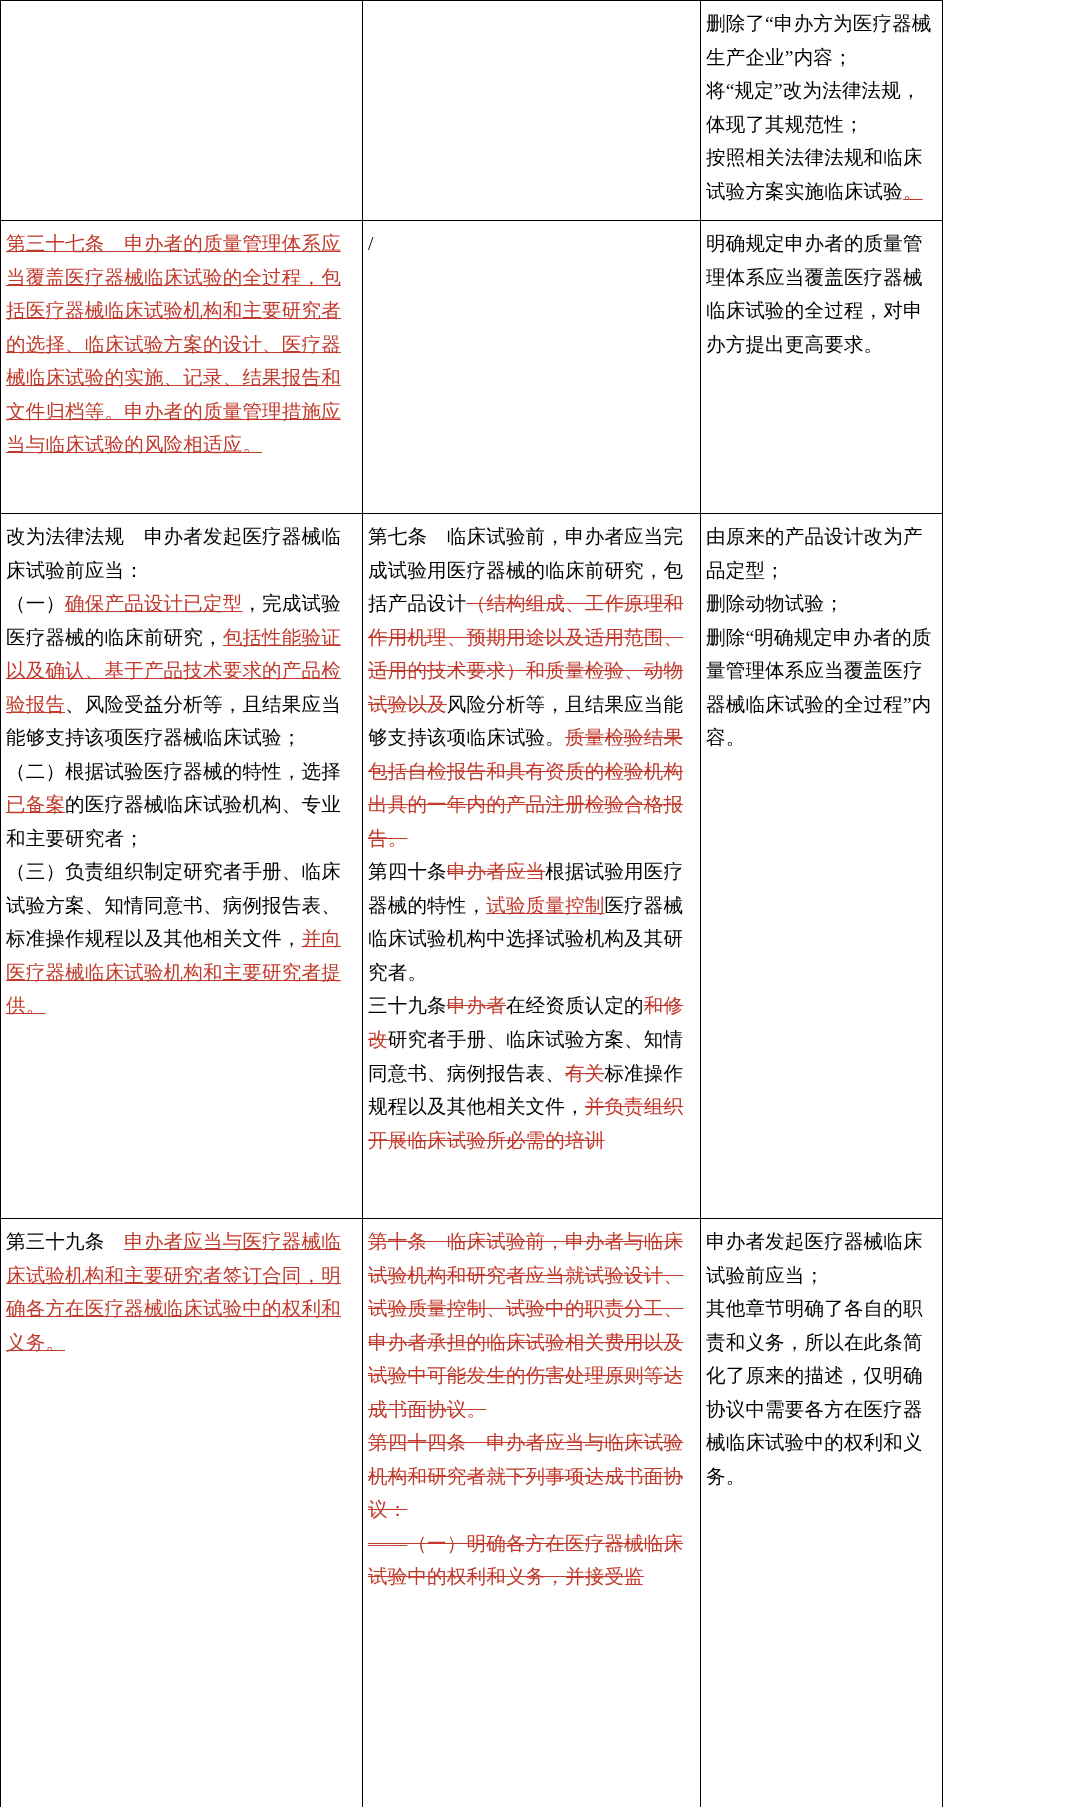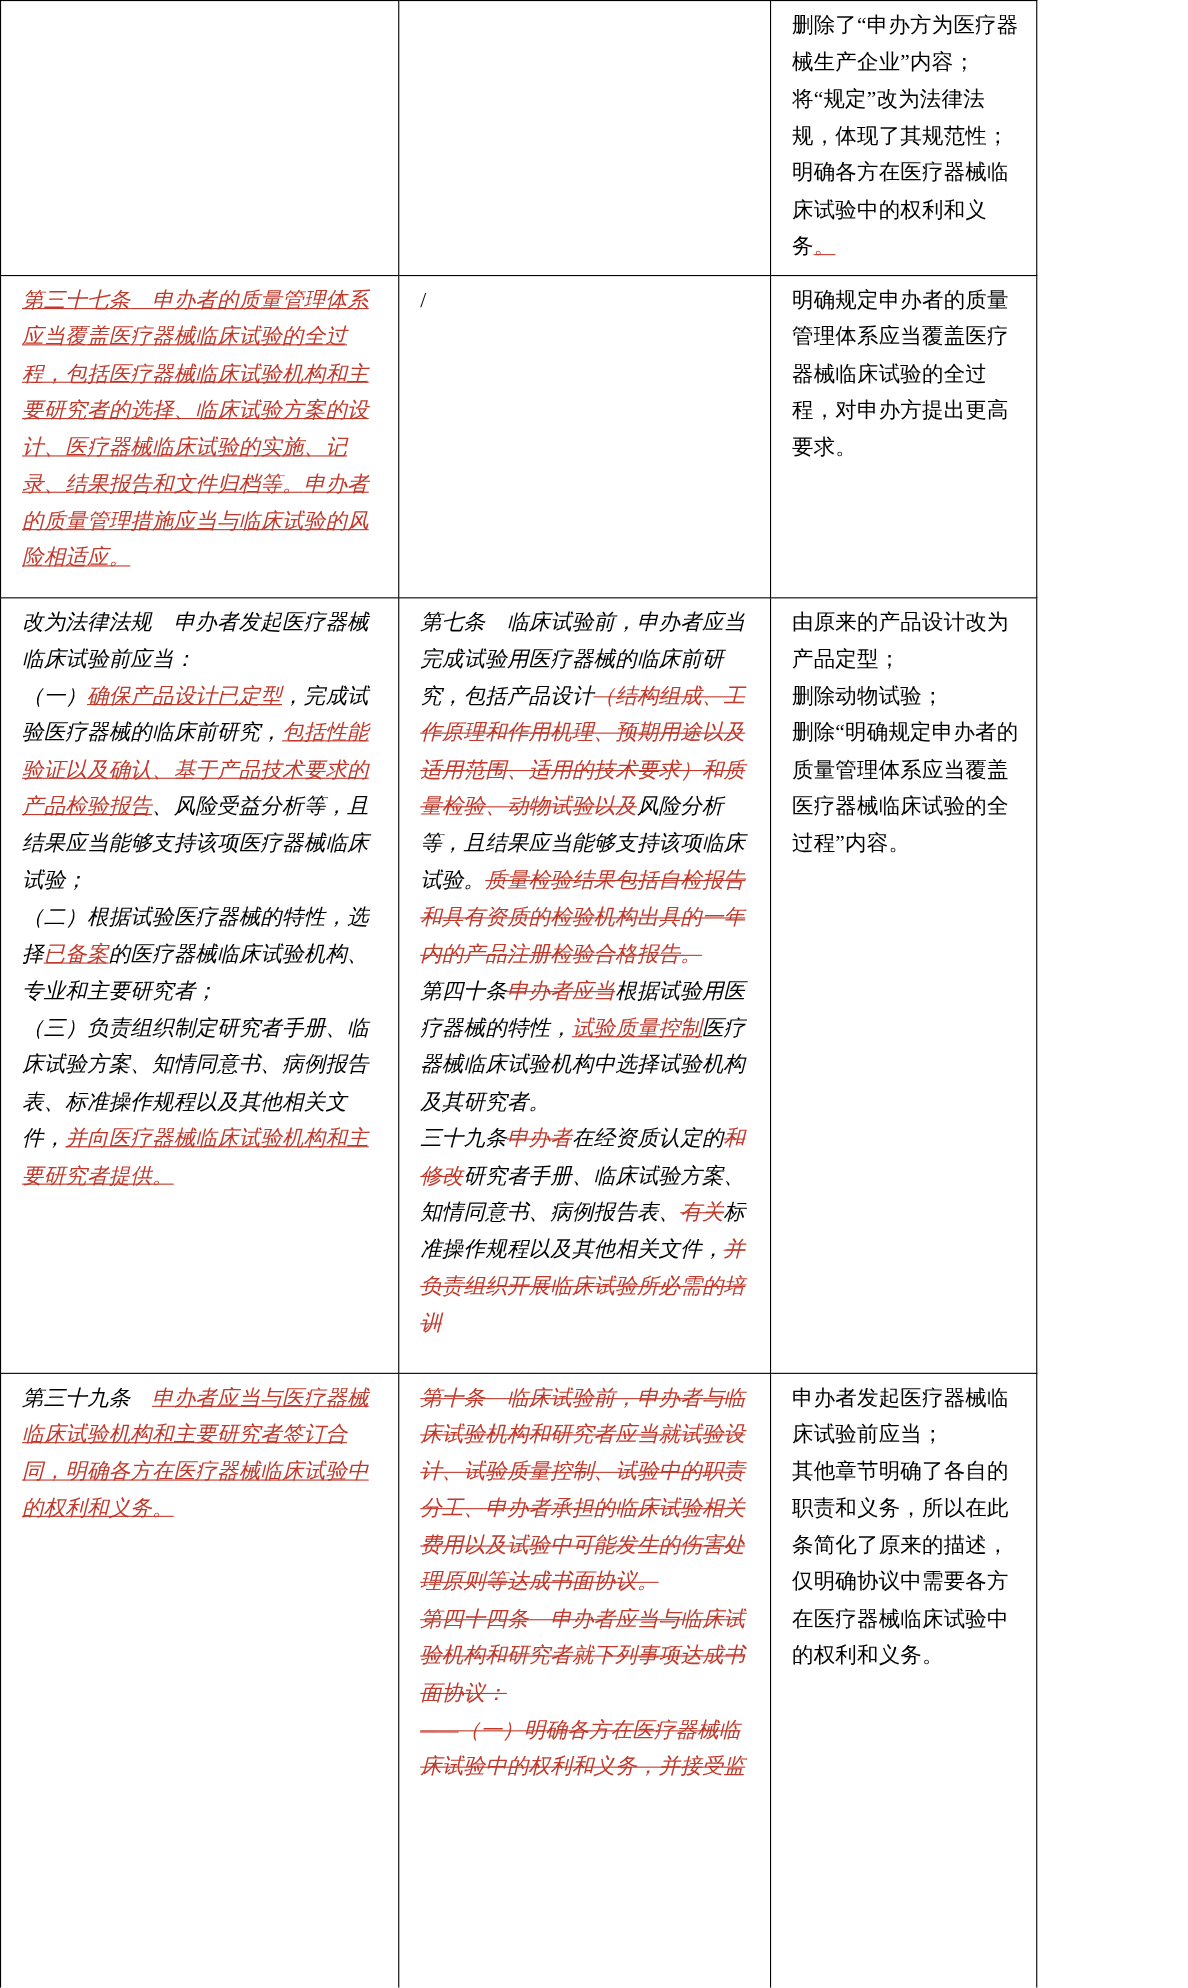--- a/index.html
+++ b/index.html
@@ -21,37 +21,37 @@
   }
   table.doc-table {
     border-collapse: collapse;
     table-layout: fixed;
     width: 942px;
     margin-left: 0px;
   }
   table.doc-table td {
     border: 1px solid #000000;
     vertical-align: top;
-    padding: 6px 9px 8px 19px;
+    padding: 6px 9px 8px 5px;
     font-size: 19.5px;
     line-height: 1.72;
     letter-spacing: 0.2px;
   }
   col.c1 { width: 362px; }
   col.c2 { width: 338px; }
   col.c3 { width: 242px; }
 
   
   .blk { color: #000000; }
   .red-u { color: #c0392b; text-decoration: underline; text-decoration-color: #c0392b; }
   .red-s { color: #c0392b; text-decoration: line-through; text-decoration-color: #c0392b; }
   p { margin: 0; padding: 0; }
   .cellblock p { margin: 0; }
   .slash { font-size: 19.5px; color: #000000; }
-  .nowrapfix { word-break: break-all; font-style: italic; }
+  .nowrapfix { word-break: break-all; }
 </style>
 </head>
 <body>
 
 <div class="page">
   <table class="doc-table">
     <colgroup>
       <col class="c1">
       <col class="c2">
       <col class="c3">
@@ -62,21 +62,21 @@
         <td style="height:205px;">
           <div class="cellblock"></div>
         </td>
         <td>
           <div class="cellblock"></div>
         </td>
         <td>
           <div class="cellblock">
             <p><span class="blk">删除了“申办方为医疗器械生产企业”内容；</span></p>
             <p><span class="blk">将“规定”改为法律法规，体现了其规范性；</span></p>
-            <p><span class="blk">明确各方在医疗器械临床试验中的权利和义务</span><span class="red-u">。</span></p>
+            <p><span class="blk">按照相关法律法规和临床试验方案实施临床试验</span><span class="red-u">。</span></p>
           </div>
         </td>
       </tr>
 
       <tr>
         <td style="height:278px;">
           <div class="cellblock nowrapfix">
             <p><span class="red-u">第三十七条</span><span class="red-u">　申办者的质量管理体系应当覆盖医疗器械临床试验的全过程，包括医疗器械临床试验机构和主要研究者的选择、临床试验方案的设计、医疗器械临床试验的实施、记录、结果报告和文件归档等。</span><span class="red-u">申办者的质量管理措施应当与临床试验的风险相适应。</span></p>
           </div>
         </td>

